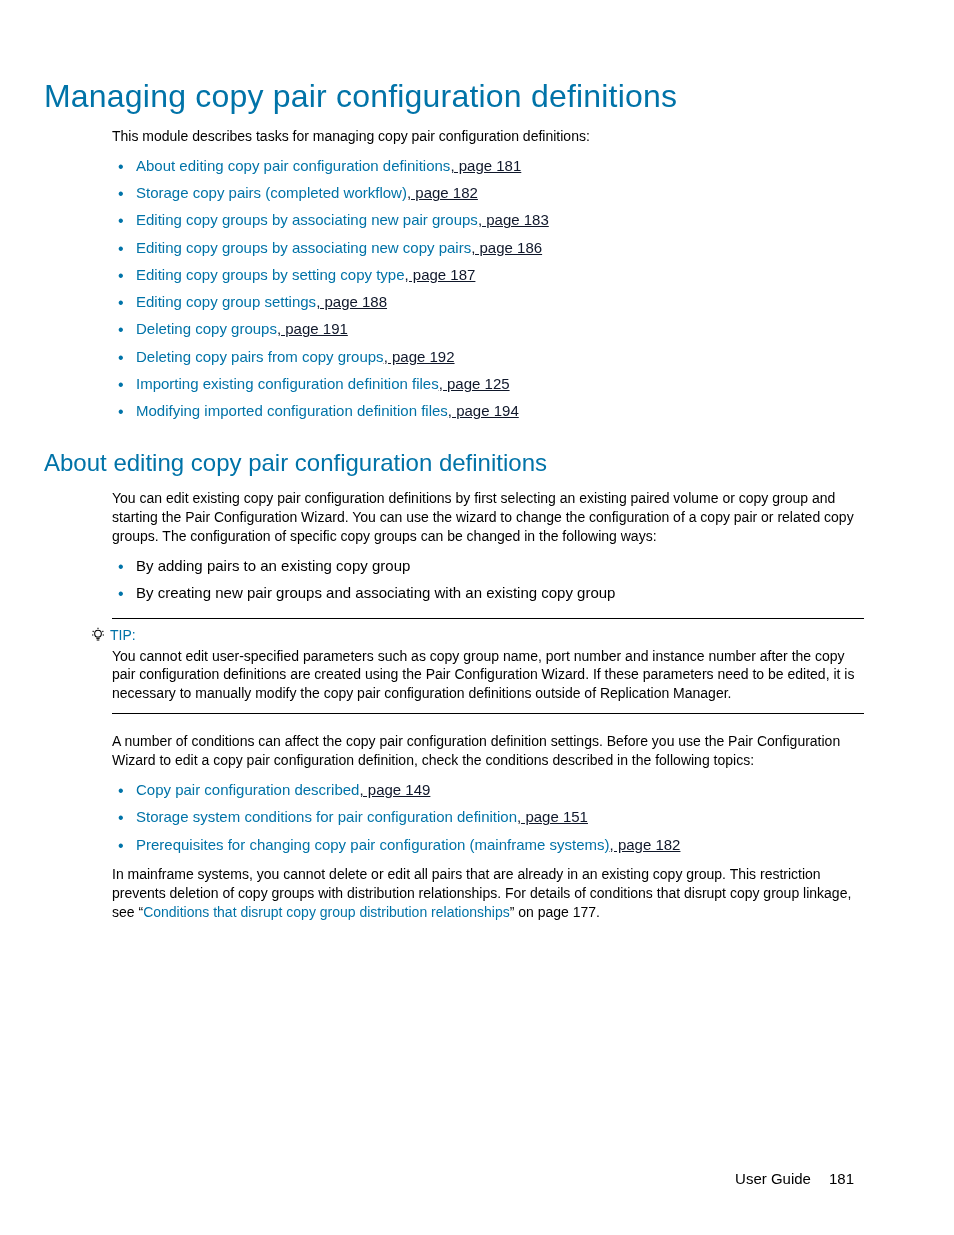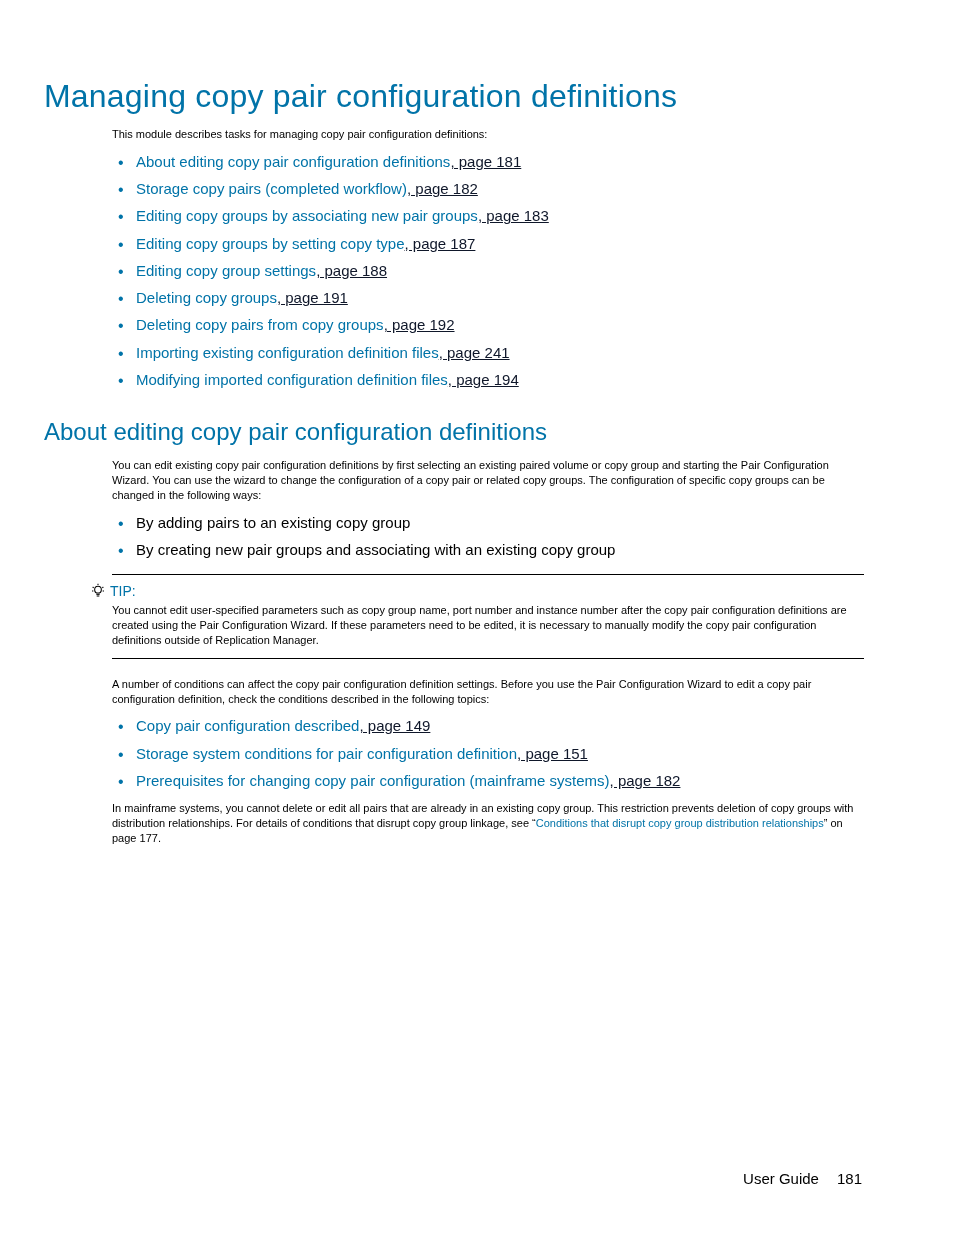--- a/index.html
+++ b/index.html
@@ -30,21 +30,21 @@
   h2.sub-title {
     font-size: 24px;
     font-weight: 300;
     color: #0073a8;
     margin: 28px 0 12px 0;
   }
   .body-indent {
     margin-left: 68px;
   }
   p {
-    font-size: 11px;
+    font-size: 14px;
     line-height: 1.35;
     margin: 0 0 10px 0;
   }
   ul.bullets {
     list-style: none;
     padding: 0;
     margin: 6px 0 10px 0;
   }
   ul.bullets li {
     position: relative;
@@ -88,21 +88,21 @@
     width: 16px;
     height: 16px;
     flex: 0 0 auto;
     position: relative;
     left: -22px;
     margin-right: -22px;
   }
   .footer {
     position: absolute;
     bottom: 48px;
-    right: 92px;
+    right: 100px;
     font-size: 15px;
   }
   .footer .label {
     margin-right: 18px;
   }
   
   .black { color: #0f172a; text-decoration: underline; }
 </style>
 </head>
 <body>
@@ -110,25 +110,26 @@
 <div class="page">
 
   <h1 class="main-title">Managing copy pair configuration definitions</h1>
 
   <div class="body-indent">
     <p>This module describes tasks for managing copy pair configuration definitions:</p>
     <ul class="bullets" id="toc-list">
         <li><a class="link">About editing copy pair configuration definitions</a><span class="black">, page 181</span></li>
         <li><a class="link">Storage copy pairs (completed workflow)</a><span class="black">, page 182</span></li>
         <li><a class="link">Editing copy groups by associating new pair groups</a><span class="black">, page 183</span></li>
+        <li><a class="link">Editing copy groups by associating new copy pairs</a><span class="black">, page 186</span></li>
         <li><a class="link">Editing copy groups by setting copy type</a><span class="black">, page 187</span></li>
         <li><a class="link">Editing copy group settings</a><span class="black">, page 188</span></li>
         <li><a class="link">Deleting copy groups</a><span class="black">, page 191</span></li>
         <li><a class="link">Deleting copy pairs from copy groups</a><span class="black">, page 192</span></li>
-        <li><a class="link">Importing existing configuration definition files</a><span class="black">, page 241</span></li>
+        <li><a class="link">Importing existing configuration definition files</a><span class="black">, page 125</span></li>
         <li><a class="link">Modifying imported configuration definition files</a><span class="black">, page 194</span></li>
       </ul>
   </div>
 
   <h2 class="sub-title">About editing copy pair configuration definitions</h2>
 
   <div class="body-indent">
     <p>You can edit existing copy pair configuration definitions by first selecting an existing paired volume or copy group and starting the Pair Configuration Wizard. You can use the wizard to change the configuration of a copy pair or related copy groups. The configuration of specific copy groups can be changed in the following ways:</p>
     <ul class="bullets" id="ways-list">
         <li>By adding pairs to an existing copy group</li>

